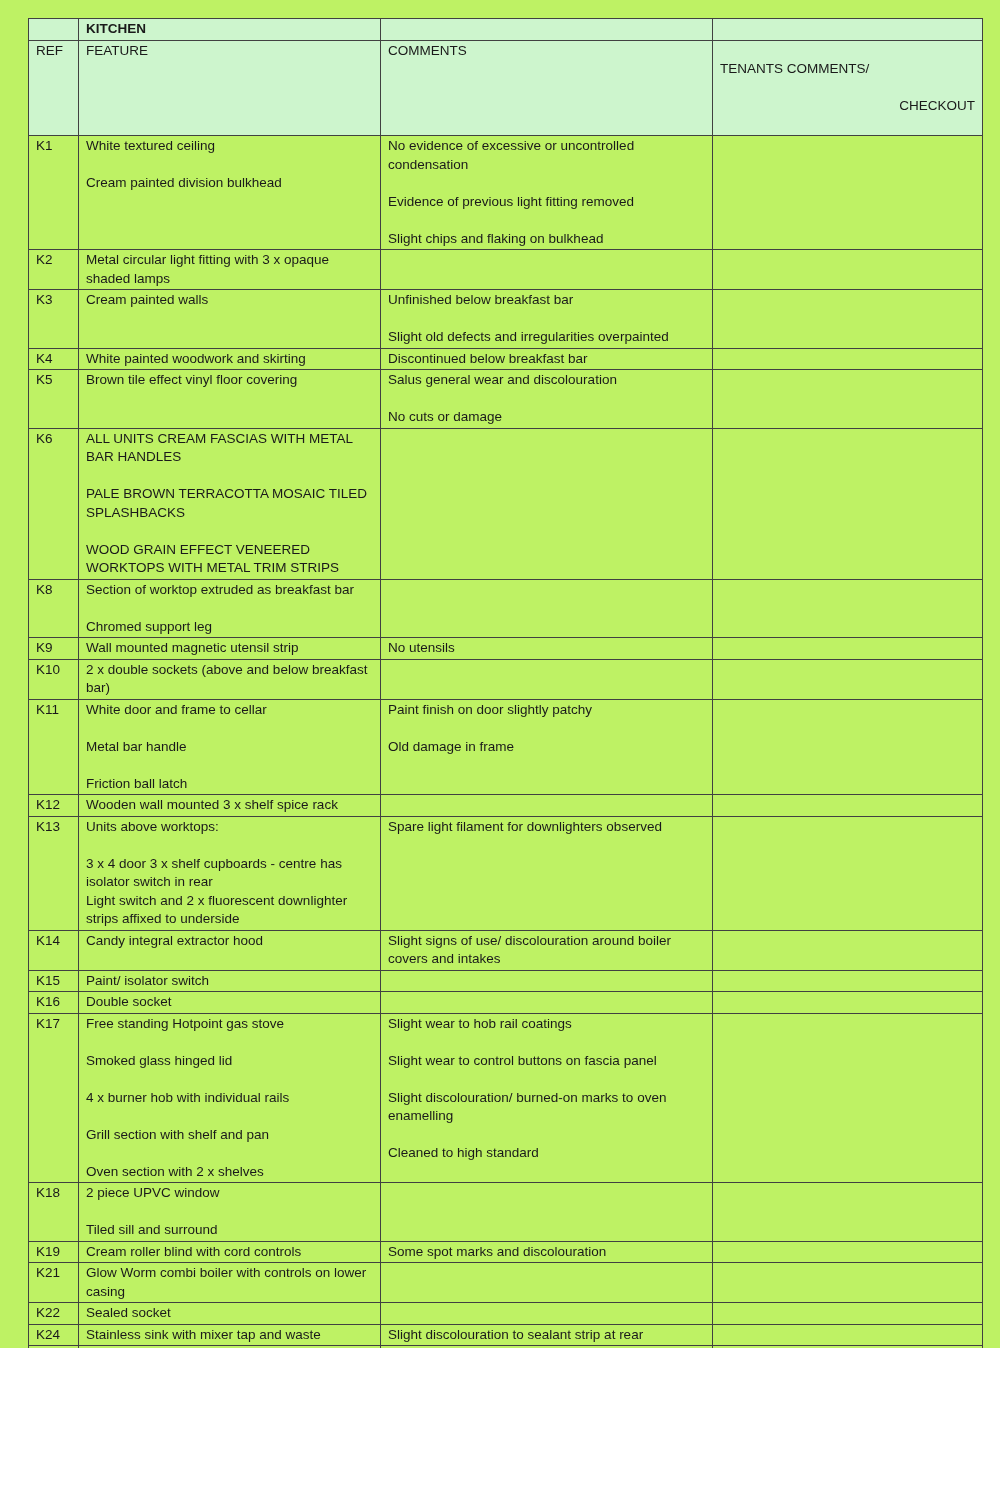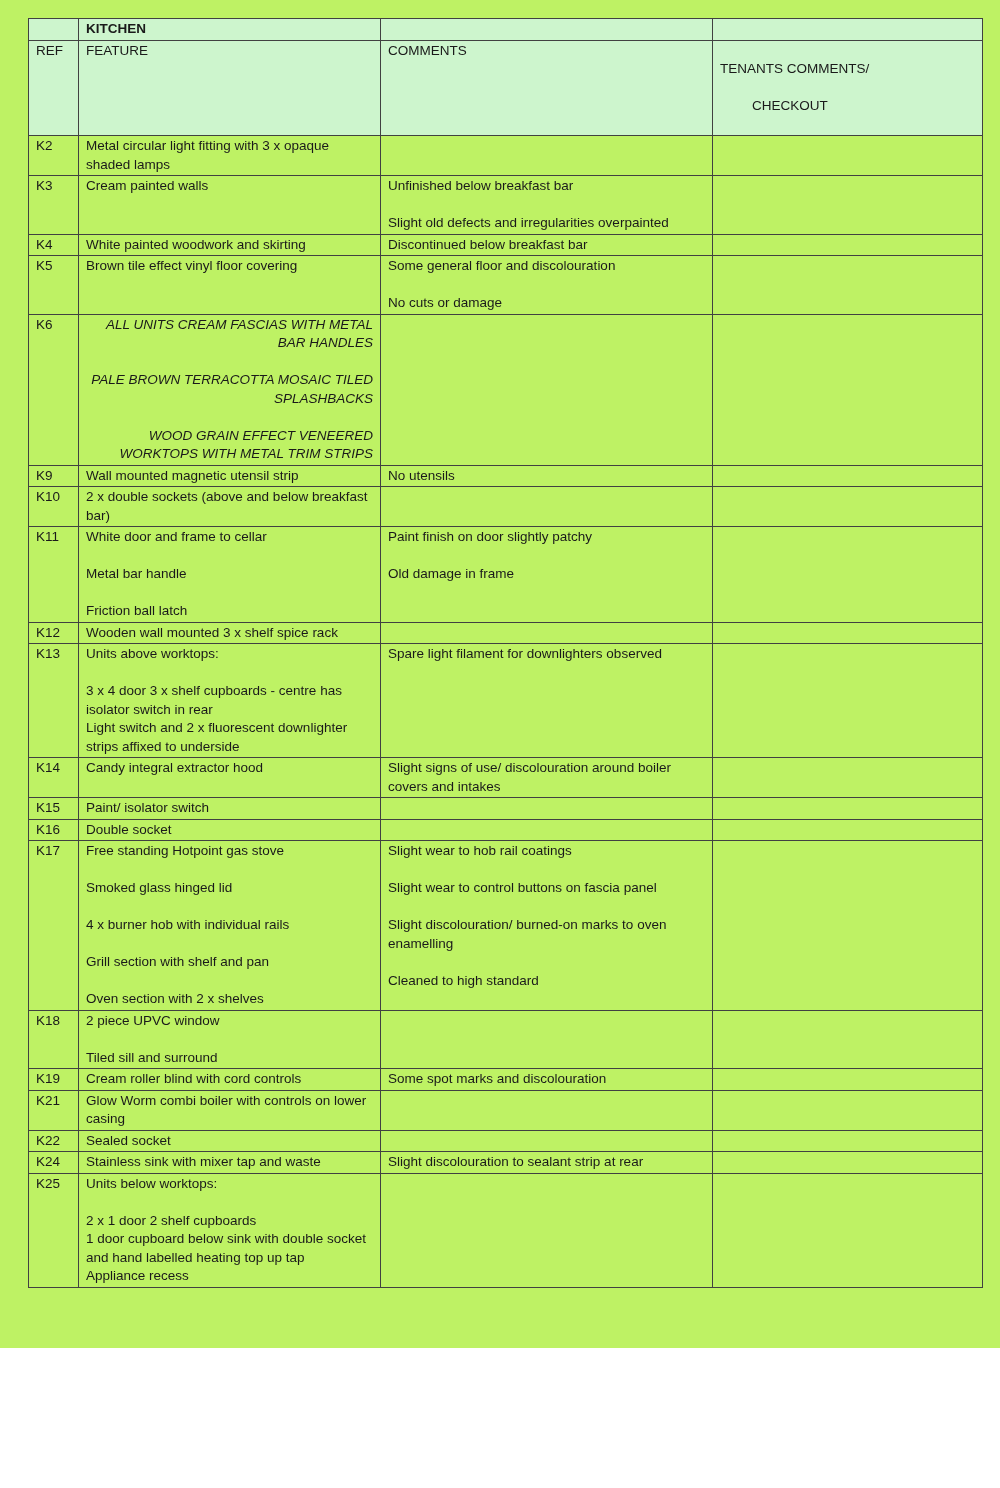--- a/index.html
+++ b/index.html
@@ -38,24 +38,23 @@
   col.c-comments { width: 332px; }
   col.c-tenants  { width: 270px; }
   thead td {
     background: var(--header-bg, #cdf5cd);
   }
   .section-title {
     font-weight: bold;
   }
   .hdr-indent {
     padding-left: 32px;
+    text-align: right;
   }
   tr.italic td.col-feature {
-    font-style: italic;
-    text-align: right;
   }
   td.col-ref { padding-left: 9px; }
 </style>
 </head>
 <body>
 
 <div class="page">
   <table class="inventory">
     <colgroup>
       <col class="c-ref">
@@ -75,20 +74,32 @@
         <td class="col-feature">FEATURE</td>
         <td class="col-comments">COMMENTS</td>
         <td class="col-tenants">
           <div>TENANTS COMMENTS/</div>
           <div class="hdr-indent">CHECKOUT</div>
         </td>
       </tr>
     </thead>
     <tbody>
         <tr>
+          <td class="col-ref">K1</td>
+          <td class="col-feature">White textured ceiling
+
+Cream painted division bulkhead</td>
+          <td class="col-comments">No evidence of excessive or uncontrolled condensation
+
+Evidence of previous light fitting removed
+
+Slight chips and flaking on bulkhead</td>
+          <td class="col-tenants"></td>
+        </tr>
+        <tr>
           <td class="col-ref">K2</td>
           <td class="col-feature">Metal circular light fitting with 3 x opaque shaded lamps</td>
           <td class="col-comments"></td>
           <td class="col-tenants"></td>
         </tr>
         <tr>
           <td class="col-ref">K3</td>
           <td class="col-feature">Cream painted walls</td>
           <td class="col-comments">Unfinished below breakfast bar
 
@@ -97,36 +108,44 @@
         </tr>
         <tr>
           <td class="col-ref">K4</td>
           <td class="col-feature">White painted woodwork and skirting</td>
           <td class="col-comments">Discontinued below breakfast bar</td>
           <td class="col-tenants"></td>
         </tr>
         <tr>
           <td class="col-ref">K5</td>
           <td class="col-feature">Brown tile effect vinyl floor covering</td>
-          <td class="col-comments">Some general floor and discolouration
+          <td class="col-comments">Salus general wear and discolouration
 
 No cuts or damage</td>
           <td class="col-tenants"></td>
         </tr>
         <tr class="italic">
           <td class="col-ref">K6</td>
           <td class="col-feature">ALL UNITS CREAM FASCIAS WITH METAL BAR HANDLES
 
 PALE BROWN TERRACOTTA MOSAIC TILED SPLASHBACKS
 
 WOOD GRAIN EFFECT VENEERED WORKTOPS WITH METAL TRIM STRIPS</td>
           <td class="col-comments"></td>
           <td class="col-tenants"></td>
         </tr>
         <tr>
+          <td class="col-ref">K8</td>
+          <td class="col-feature">Section of worktop extruded as breakfast bar
+
+Chromed support leg</td>
+          <td class="col-comments"></td>
+          <td class="col-tenants"></td>
+        </tr>
+        <tr>
           <td class="col-ref">K9</td>
           <td class="col-feature">Wall mounted magnetic utensil strip</td>
           <td class="col-comments">No utensils</td>
           <td class="col-tenants"></td>
         </tr>
         <tr>
           <td class="col-ref">K10</td>
           <td class="col-feature">2 x double sockets (above and below breakfast bar)</td>
           <td class="col-comments"></td>
           <td class="col-tenants"></td>

